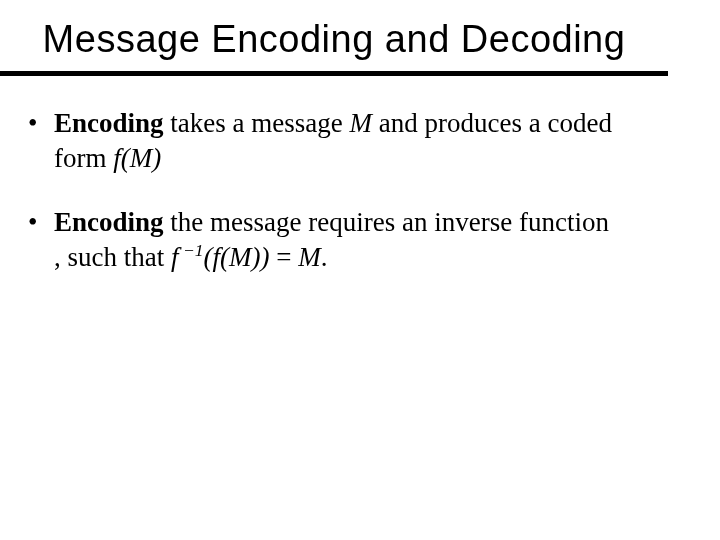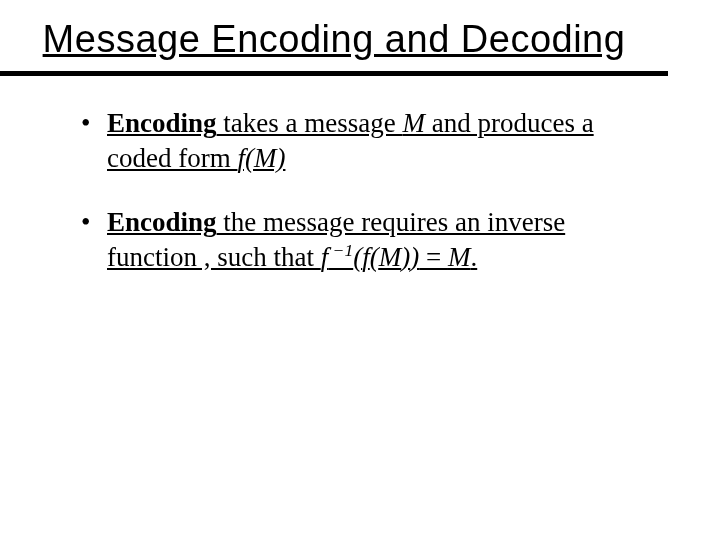--- a/index.html
+++ b/index.html
@@ -10,36 +10,35 @@
     background: #ffffff;
     font-family: "Times New Roman", Times, serif;
     color: #000;
     overflow: hidden;
   }
   .slide {
     width: 668px;
     height: 540px;
     position: relative;
     box-sizing: border-box;
-    text-decoration: underline;
   }
   .title {
     font-family: "Comic Sans MS", "Comic Sans", cursive, sans-serif;
     font-size: 38px;
     text-align: center;
     padding: 18px 20px 10px 20px;
     letter-spacing: 0.5px;
   }
   .divider {
     height: 5px;
     background: #000;
     width: 100%;
   }
   .content {
-    padding: 30px 55px 0 81px;
+    padding: 30px 55px 0 28px;
   }
   ul {
     margin: 0;
     padding: 0;
     list-style: none;
   }
   li {
     position: relative;
     font-size: 27px;
     line-height: 1.28;

